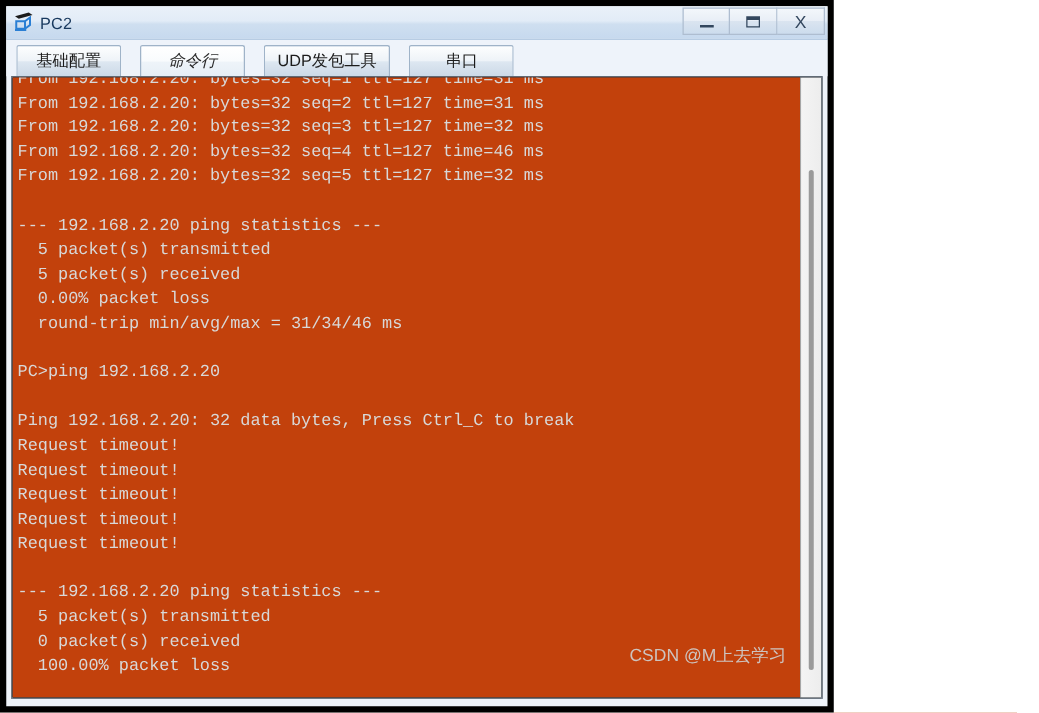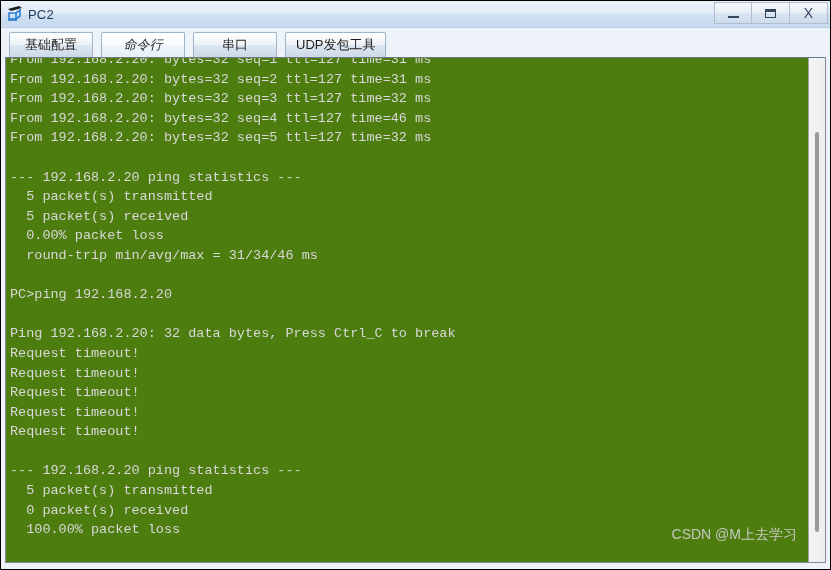--- a/index.html
+++ b/index.html
@@ -10,25 +10,25 @@
   body {
     width: 831px;
     height: 570px;
     overflow: hidden;
     font-family: "Liberation Sans", sans-serif;
   }
 
   
   .window {
     position: relative;
-    width: 831px;
+    width: 667px;
     height: 570px;
     box-sizing: border-box;
     background: #eef3fa;
-    border: 1px solid #000000;
+    border: 5px solid #000000;
     display: flex;
     flex-direction: column;
   }
 
   
   .titlebar {
     position: relative;
     height: 26px;
     flex: 0 0 26px;
     background: linear-gradient(to bottom, #eaf1f9 0%, #e2ecf7 45%, #cfdff0 55%, #c6d9ee 100%);
@@ -102,21 +102,21 @@
     background: #eef3fa;
     display: flex;
     align-items: flex-end;
     padding-left: 8px;
     box-sizing: border-box;
     position: relative;
   }
   .tab {
     height: 25px;
     min-width: 84px;
-    margin-right: 8px;
+    margin-right: 15px;
     padding: 0 10px;
     box-sizing: border-box;
     display: flex;
     align-items: center;
     justify-content: center;
     font-size: 13px;
     color: #1c1c1c;
     border: 1px solid #9fb3c8;
     border-bottom: none;
     border-radius: 2px 2px 0 0;
@@ -137,21 +137,21 @@
     margin: 0 4px 6px 4px;
     background: #000000;
     border: 1px solid #7f8b99;
     border-top-color: #6e7a88;
     position: relative;
     display: flex;
     overflow: hidden;
   }
   .term {
     flex: 1 1 auto;
-    background: #4d7c0f;
+    background: #c2410c;
     color: #d8d8d8;
     font-family: "Liberation Mono", "DejaVu Sans Mono", monospace;
     font-size: 13.5px;
     line-height: 19.6px;
     padding: 0 0 0 4px;
     white-space: pre;
     overflow: hidden;
     position: relative;
     margin-top: -8px;
   }
@@ -179,21 +179,21 @@
     top: 74px;
     height: 400px;
     background: #9a9a9a;
     border-radius: 2px;
   }
 
   
   .watermark {
     position: absolute;
     right: 28px;
-    bottom: 18px;
+    bottom: 24px;
     color: #cfcfcf;
     font-size: 14px;
     font-family: "Liberation Sans", sans-serif;
     opacity: 0.92;
     pointer-events: none;
     white-space: nowrap;
   }
 </style>
 </head>
 <body>
@@ -224,25 +224,25 @@
     </div>
   </div>
 
   <div class="tabstrip">
     <div class="tab">
       <span>基础配置</span>
     </div>
     <div class="tab active">
       <span>命令行</span>
     </div>
+    <div class="tab wide">
+      <span>UDP发包工具</span>
+    </div>
     <div class="tab">
       <span>串口</span>
-    </div>
-    <div class="tab wide">
-      <span>UDP发包工具</span>
     </div>
   </div>
 
   <div class="term-wrap">
     <div class="term" id="terminal-output"><div class="line">From 192.168.2.20: bytes=32 seq=1 ttl=127 time=31 ms</div><div class="line">From 192.168.2.20: bytes=32 seq=2 ttl=127 time=31 ms</div><div class="line">From 192.168.2.20: bytes=32 seq=3 ttl=127 time=32 ms</div><div class="line">From 192.168.2.20: bytes=32 seq=4 ttl=127 time=46 ms</div><div class="line">From 192.168.2.20: bytes=32 seq=5 ttl=127 time=32 ms</div><div class="blank">&nbsp;</div><div class="line">--- 192.168.2.20 ping statistics ---</div><div class="line">  5 packet(s) transmitted</div><div class="line">  5 packet(s) received</div><div class="line">  0.00% packet loss</div><div class="line">  round-trip min/avg/max = 31/34/46 ms</div><div class="blank">&nbsp;</div><div class="line">PC&gt;ping 192.168.2.20</div><div class="blank">&nbsp;</div><div class="line">Ping 192.168.2.20: 32 data bytes, Press Ctrl_C to break</div><div class="line">Request timeout!</div><div class="line">Request timeout!</div><div class="line">Request timeout!</div><div class="line">Request timeout!</div><div class="line">Request timeout!</div><div class="blank">&nbsp;</div><div class="line">--- 192.168.2.20 ping statistics ---</div><div class="line">  5 packet(s) transmitted</div><div class="line">  0 packet(s) received</div><div class="line">  100.00% packet loss</div><div class="blank">&nbsp;</div><div class="line">PC&gt;</div></div>
     <div class="scrollbar">
       <div class="scroll-track"></div>
       <div class="scroll-thumb"></div>
     </div>
     <div class="watermark">CSDN @M上去学习</div>

